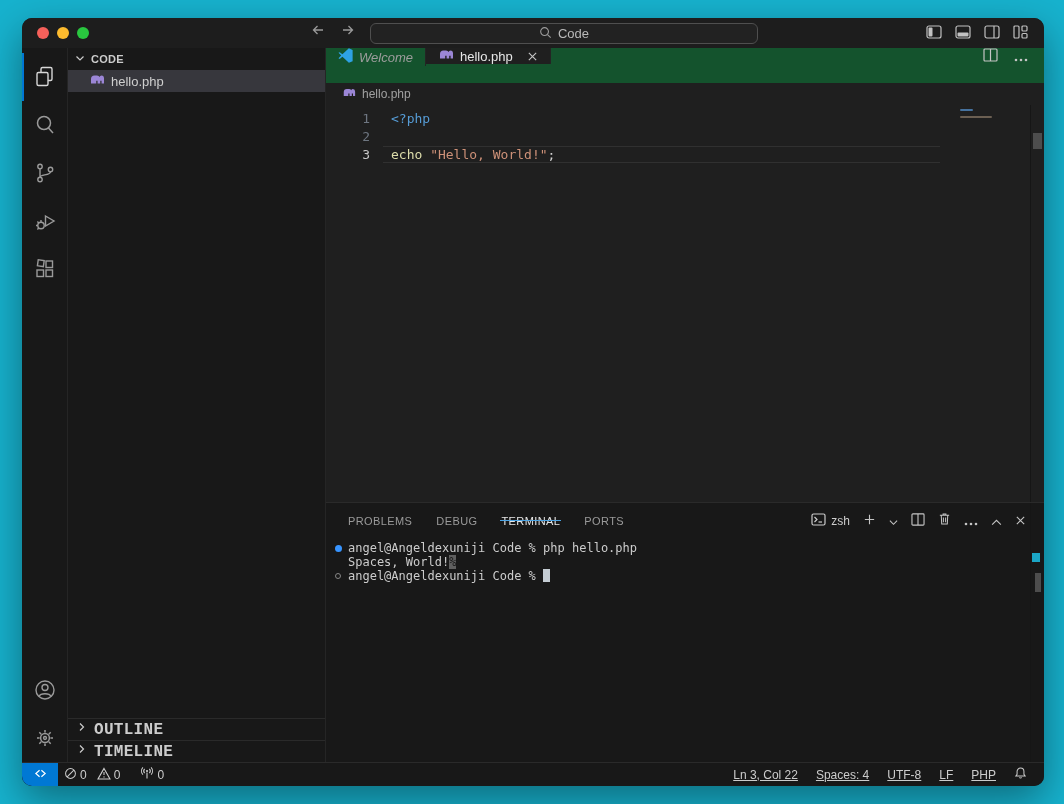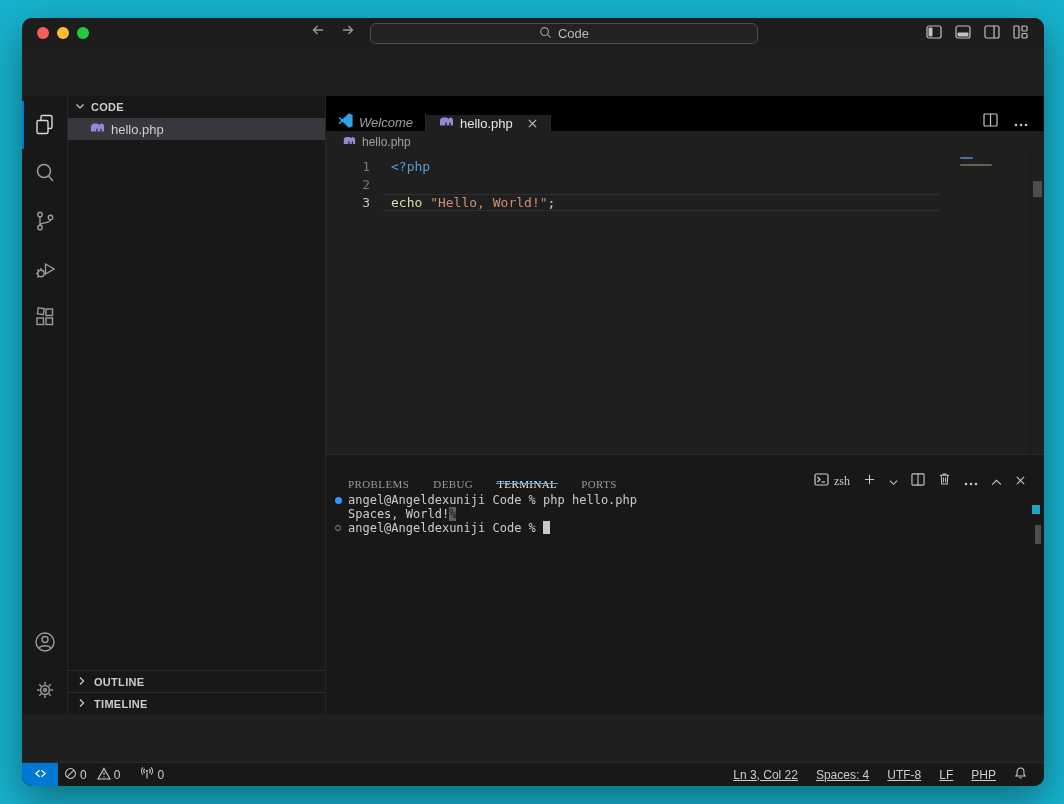--- a/index.html
+++ b/index.html
@@ -1,21 +1,21 @@
 <!DOCTYPE html>
 <html><head>
 <meta charset="utf-8">
 <style>
   * { margin:0; padding:0; box-sizing:border-box; }
   html,body { width:1064px; height:804px; }
   body { background:#17b2ce; font-family:"Liberation Sans",sans-serif; position:relative; overflow:hidden; }
 
   .window { position:absolute; left:22px; top:18px; width:1022px; height:768px;
     background:#1f1f1f; border-radius:10px; overflow:hidden; display:flex; flex-direction:column;
-    box-shadow:0 14px 40px rgba(0,0,0,.4);gap:48px; }
+    box-shadow:0 14px 40px rgba(0,0,0,.4); }
 
   
   .titlebar { flex:0 0 30px; background:#1d1d1d; position:relative; display:flex; align-items:center; }
   .traffic { position:absolute; left:15px; top:9px; display:flex; gap:8px; }
   .light { width:12px; height:12px; border-radius:50%; }
   .light.red{ background:#f6605a; } .light.yellow{ background:#fdbb2e; } .light.green{ background:#29c73f; }
   .nav-arrows { position:absolute; left:288px; top:4px; display:flex; gap:14px; }
   .nav-arrows svg { display:block; }
   .searchbox { position:absolute; left:348px; top:5px; width:388px; height:21px;
     border:1px solid #4f4f4f; border-radius:6px; background:#222; color:#b9b9b9;
@@ -30,26 +30,26 @@
   .act-item.active { border-left-color:#0078d4; }
   .act-item svg { display:block; }
   .act-spacer { flex:1; }
 
   .sidebar { flex:0 0 258px; background:#181818; border-left:1px solid #252525; display:flex; flex-direction:column; }
   .sb-header { flex:0 0 35px; display:flex; align-items:center; padding:0 14px 0 20px; color:#b8b8b8; font-size:11px; letter-spacing:.4px; }
   .sb-header .grow { flex:1; }
   .section-row { height:22px; display:flex; align-items:center; gap:3px; padding-left:4px; color:#cccccc; font-size:11px; font-weight:bold; letter-spacing:.3px; cursor:pointer; }
   .file-row { height:22px; display:flex; align-items:center; gap:6px; padding-left:21px; background:#37373d; color:#cfcfcf; font-size:13px; cursor:pointer; }
   .sb-fill { flex:1; }
-  .collapsed-row { height:22px; border-top:1px solid #2a2a2a; display:flex; align-items:center; gap:4px; padding-left:6px; color:#cccccc; font-size:11px; font-weight:bold; letter-spacing:.3px; cursor:pointer; }
+  .collapsed-row { height:22px; border-top:1px solid #2a2a2a; display:flex; align-items:center; gap:4px; padding-left:6px; color:#cccccc; font-size:16px; font-weight:bold; letter-spacing:.3px; cursor:pointer;font-family:Liberation Mono, monospace; }
 
   .editorcol { flex:1; display:flex; flex-direction:column; background:#1f1f1f; border-left:1px solid #252525; min-width:0; }
 
   
-  .tabbar { flex:0 0 35px; background:#000000; display:flex; align-items:flex-end; }
+  .tabbar { flex:0 0 35px; background:#14532d; display:flex; align-items:flex-start; }
   .tab { display:flex; align-items:center; gap:6px; padding:0 12px; font-size:13px; border-right:1px solid #242424; cursor:pointer; }
   .tab.preview { color:#9d9d9d; font-style:italic; }
   .tab.active { background:#1f1f1f; color:#e6e6e6; }
   .tab .close { margin-left:8px; display:flex; align-items:center; }
   .editor-actions { margin-left:auto; display:flex; align-items:center; gap:16px; padding-right:16px; }
 
   .breadcrumb { flex:0 0 22px; display:flex; align-items:center; gap:6px; padding-left:16px; color:#a0a0a0; font-size:12px; }
 
   
   .codearea { flex:1; position:relative; font-family:"DejaVu Sans Mono","Liberation Mono",monospace; font-size:13px; overflow:hidden; }
@@ -61,21 +61,21 @@
   .tok-tag { color:#569cd6; } .tok-kw { color:#dcdcaa; } .tok-str { color:#ce9178; } .tok-p { color:#d4d4d4; }
   .current-line { position:absolute; left:57px; top:41px; width:557px; height:17px;
     border-top:1px solid #303030; border-bottom:1px solid #303030; pointer-events:none; }
   .minimap { position:absolute; right:22px; top:4px; width:62px; }
   .mm-line { height:2px; margin-bottom:5px; border-radius:1px; }
   .ed-scrollbar { position:absolute; right:0; top:0; bottom:0; width:14px; border-left:1px solid #161616; }
   .ed-thumb { position:absolute; left:2px; right:2px; top:28px; height:16px; background:#4d4d4d; }
 
   
   .panel { flex:0 0 260px; background:#181818; border-top:1px solid #2a2a2a; display:flex; flex-direction:column; position:relative; }
-  .panel-tabs { flex:0 0 35px; display:flex; align-items:flex-end; padding-left:10px;font-family:Liberation Serif, serif; }
+  .panel-tabs { flex:0 0 35px; display:flex; align-items:center; padding-left:10px; }
   .ptab { display:flex; align-items:center; padding:0 12px; font-size:11px; letter-spacing:.4px; color:#9a9a9a; position:relative; cursor:pointer; }
   .ptab.active { color:#e6e6e6; }
   .ptab.active::after { content:""; position:absolute; left:11px; right:11px; bottom:6px; height:1px; background:#4ba3e3; }
   .panel-actions { margin-left:auto; display:flex; align-items:center; gap:13px; padding-right:18px; color:#c5c5c5; }
   .shell-chip { display:flex; align-items:center; gap:5px; font-size:12px; color:#cccccc; }
   .terminal { flex:1; font-family:"DejaVu Sans Mono","Liberation Mono",monospace; font-size:12px; line-height:14px; color:#cccccc; padding:3px 0 0 22px; }
   .trow { position:relative; white-space:pre; }
   .deco { position:absolute; left:-13px; top:3.5px; width:7px; height:7px; border-radius:50%; }
   .deco.filled { background:#3794ff; }
   .deco.hollow { border:1px solid #858585; width:6px; height:6px; }

